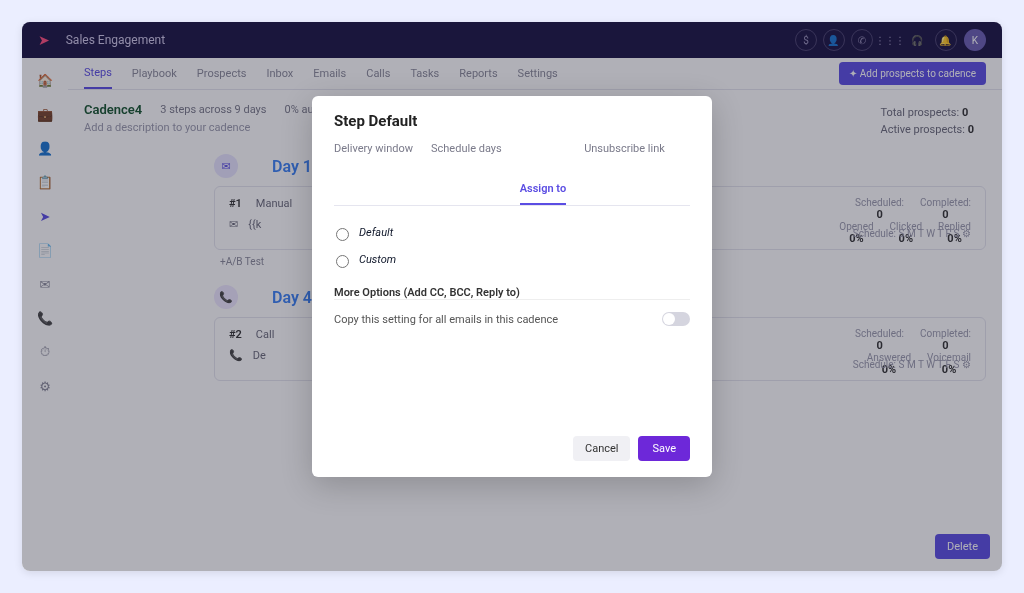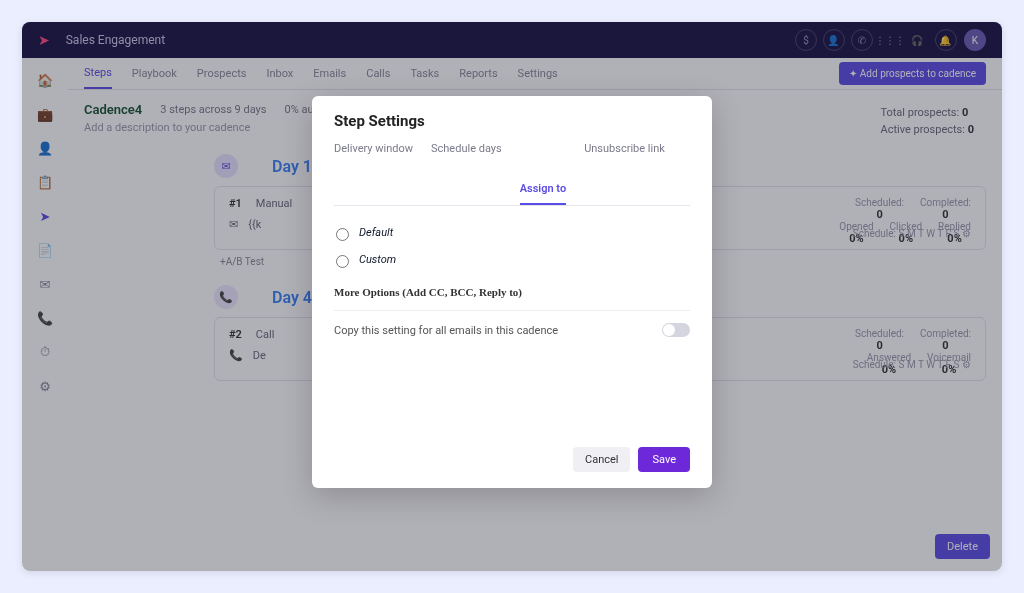--- a/index.html
+++ b/index.html
@@ -50,21 +50,21 @@
   .modal h2 { font-size: 15px; font-weight: 700; color: #222; margin-bottom: 12px; }
   .modal-tabs { display: flex; gap: 18px; border-bottom: 1px solid #e5e5ef; margin-bottom: 14px; }
   .modal-tabs .mtab { font-size: 11px; color: #7a7a8a; padding-bottom: 8px; cursor: pointer; }
   .modal-tabs .mtab.active { color: #5b4de3; border-bottom: 2px solid #5b4de3; font-weight: 600; margin-top: 40px; }
   .radio-group { font-size: 12px; color: #333; }
   .radio-item { display: flex; align-items: flex-start; gap: 10px; padding: 6px 2px; cursor: pointer; }
   .radio-item.highlighted { border: 1.5px solid #d33; border-radius: 2px; padding: 6px 10px; margin: 2px -8px; }
   .radio-item input[type=radio] { margin-top: 2px; accent-color: #5b4de3; }
   .radio-item .rlabel { font-size: 11px; color: #0f172a; font-style: italic; }
   .radio-item .rdesc { font-size: 10px; color: #9a9aad; margin-top: 3px; }
-  .more-opts { font-size: 11px; font-weight: 600; color: #333; margin: 12px 0; padding-bottom: 12px; border-bottom: 1px solid #eee; font-family: Liberation Serif, serif; }
+  .more-opts { font-size: 11px; font-weight: 600; color: #333; margin: 12px 0; border-bottom: 1px solid #eee; }
   .copy-row { display: flex; align-items: center; justify-content: space-between; font-size: 11px; color: #555; margin-top: 10px; margin-bottom: 110px; }
   .toggle { width: 28px; height: 14px; background: #d5d5df; border-radius: 8px; position: relative; cursor: pointer; }
   .toggle::after { content: ""; position: absolute; width: 12px; height: 12px; background: #fff; border-radius: 50%; top: 1px; left: 1px; }
   .modal-footer { display: flex; justify-content: flex-end; gap: 8px; }
   .btn-cancel { background: #f0f0f4; color: #333; border: none; border-radius: 4px; font-size: 11px; padding: 6px 12px; cursor: pointer; }
   .btn-save { background: #6d28d9; color: #fff; border: none; border-radius: 4px; font-size: 11px; padding: 6px 14px; cursor: pointer; }
 </style>
 </head>
 <body>
 
@@ -186,21 +186,21 @@
       </div>
     </div>
 
   </div>
 
   <button class="delete-btn">Delete</button>
 
   <div class="overlay"></div>
 
   <div class="modal">
-    <h2>Step Settings</h2>
+    <h2>Step Default</h2>
     <div class="modal-tabs">
       <span class="mtab">Delivery window</span>
       <span class="mtab">Schedule days</span>
       <span class="mtab active">Assign to</span>
       <span class="mtab">Unsubscribe link</span>
     </div>
     <div class="radio-group">
       <label class="radio-item">
         <input type="radio" name="assign" style="">
         <span class="rlabel">Default</span>

